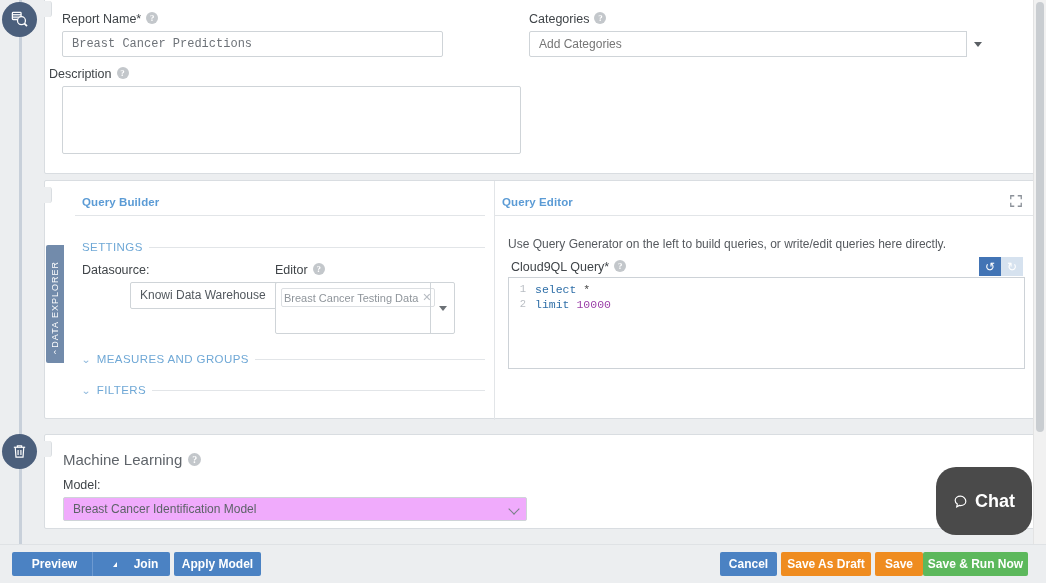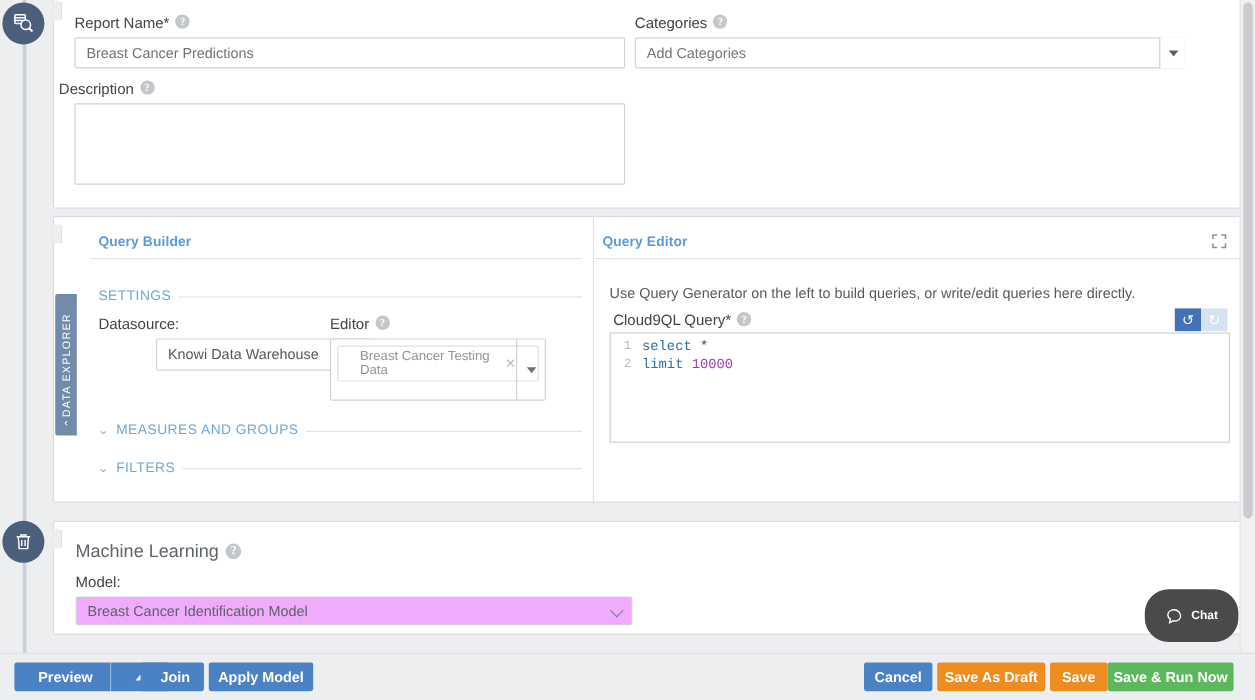--- a/index.html
+++ b/index.html
@@ -119,21 +119,21 @@
     padding: 6px 9px;
     font-size: 12px;
     color: #6d7278;
     font-family: "Liberation Sans", sans-serif;
     resize: none;
     outline: none;
   }
 
   
   #report-name-label { position: absolute; left: 17px; top: 17px; }
-  #report-name-input { position: absolute; left: 17px; top: 36px; width: 459px; }
+  #report-name-input { position: absolute; left: 17px; top: 36px; width: 381px; font-family: Liberation Mono, monospace; }
   #description-label { position: absolute; left: 4px; top: 72px; }
   #description-input { position: absolute; left: 17px; top: 91px; width: 459px; height: 68px; }
   #categories-label  { position: absolute; left: 484px; top: 17px; }
   #categories-wrap   { position: absolute; left: 484px; top: 36px; width: 459px; height: 26px; }
   #categories-input  { width: 100%; height: 26px; padding-right: 26px; }
   #categories-caret {
     position: absolute; right: 0; top: 0;
     width: 21px; height: 26px;
     border-left: 1px solid #cfd4d8;
     background: #fff;
@@ -233,21 +233,21 @@
     box-sizing: border-box;
   }
   #dataset-tokens { padding: 5px 5px; }
   .token {
     display: inline-flex;
     align-items: center;
     gap: 4px;
     border: 1px solid #dcdfe2;
     border-radius: 2px;
     background: #fff;
-    padding: 2px 18px;
+    padding: 2px 2px;
     font-size: 11px;
     color: #8f959b;
   }
   .token-x { color: #b7bcc2; font-size: 11px; }
   #dataset-caret {
     position: absolute;
     right: 0; top: 0;
     width: 23px; height: 50px;
     border-left: 1px solid #cfd4d8;
     display: flex; align-items: center; justify-content: center;
@@ -361,25 +361,25 @@
   }
 
   
   #chat-button {
     position: absolute;
     right: 14px; bottom: 48px;
     background: #4a4a4a;
     color: #fff;
     border-radius: 20px;
     height: 44px;
-    padding: 0 17px;
+    padding: 12px 17px;
     display: flex;
     align-items: center;
     gap: 7px;
-    font-size: 10px;
+    font-size: 18px;
     font-weight: bold;
     z-index: 20;
     cursor: pointer;
   }
 
   
   #scrollbar-track {
     position: absolute;
     right: 0; top: 0;
     width: 12px; height: 545px;

